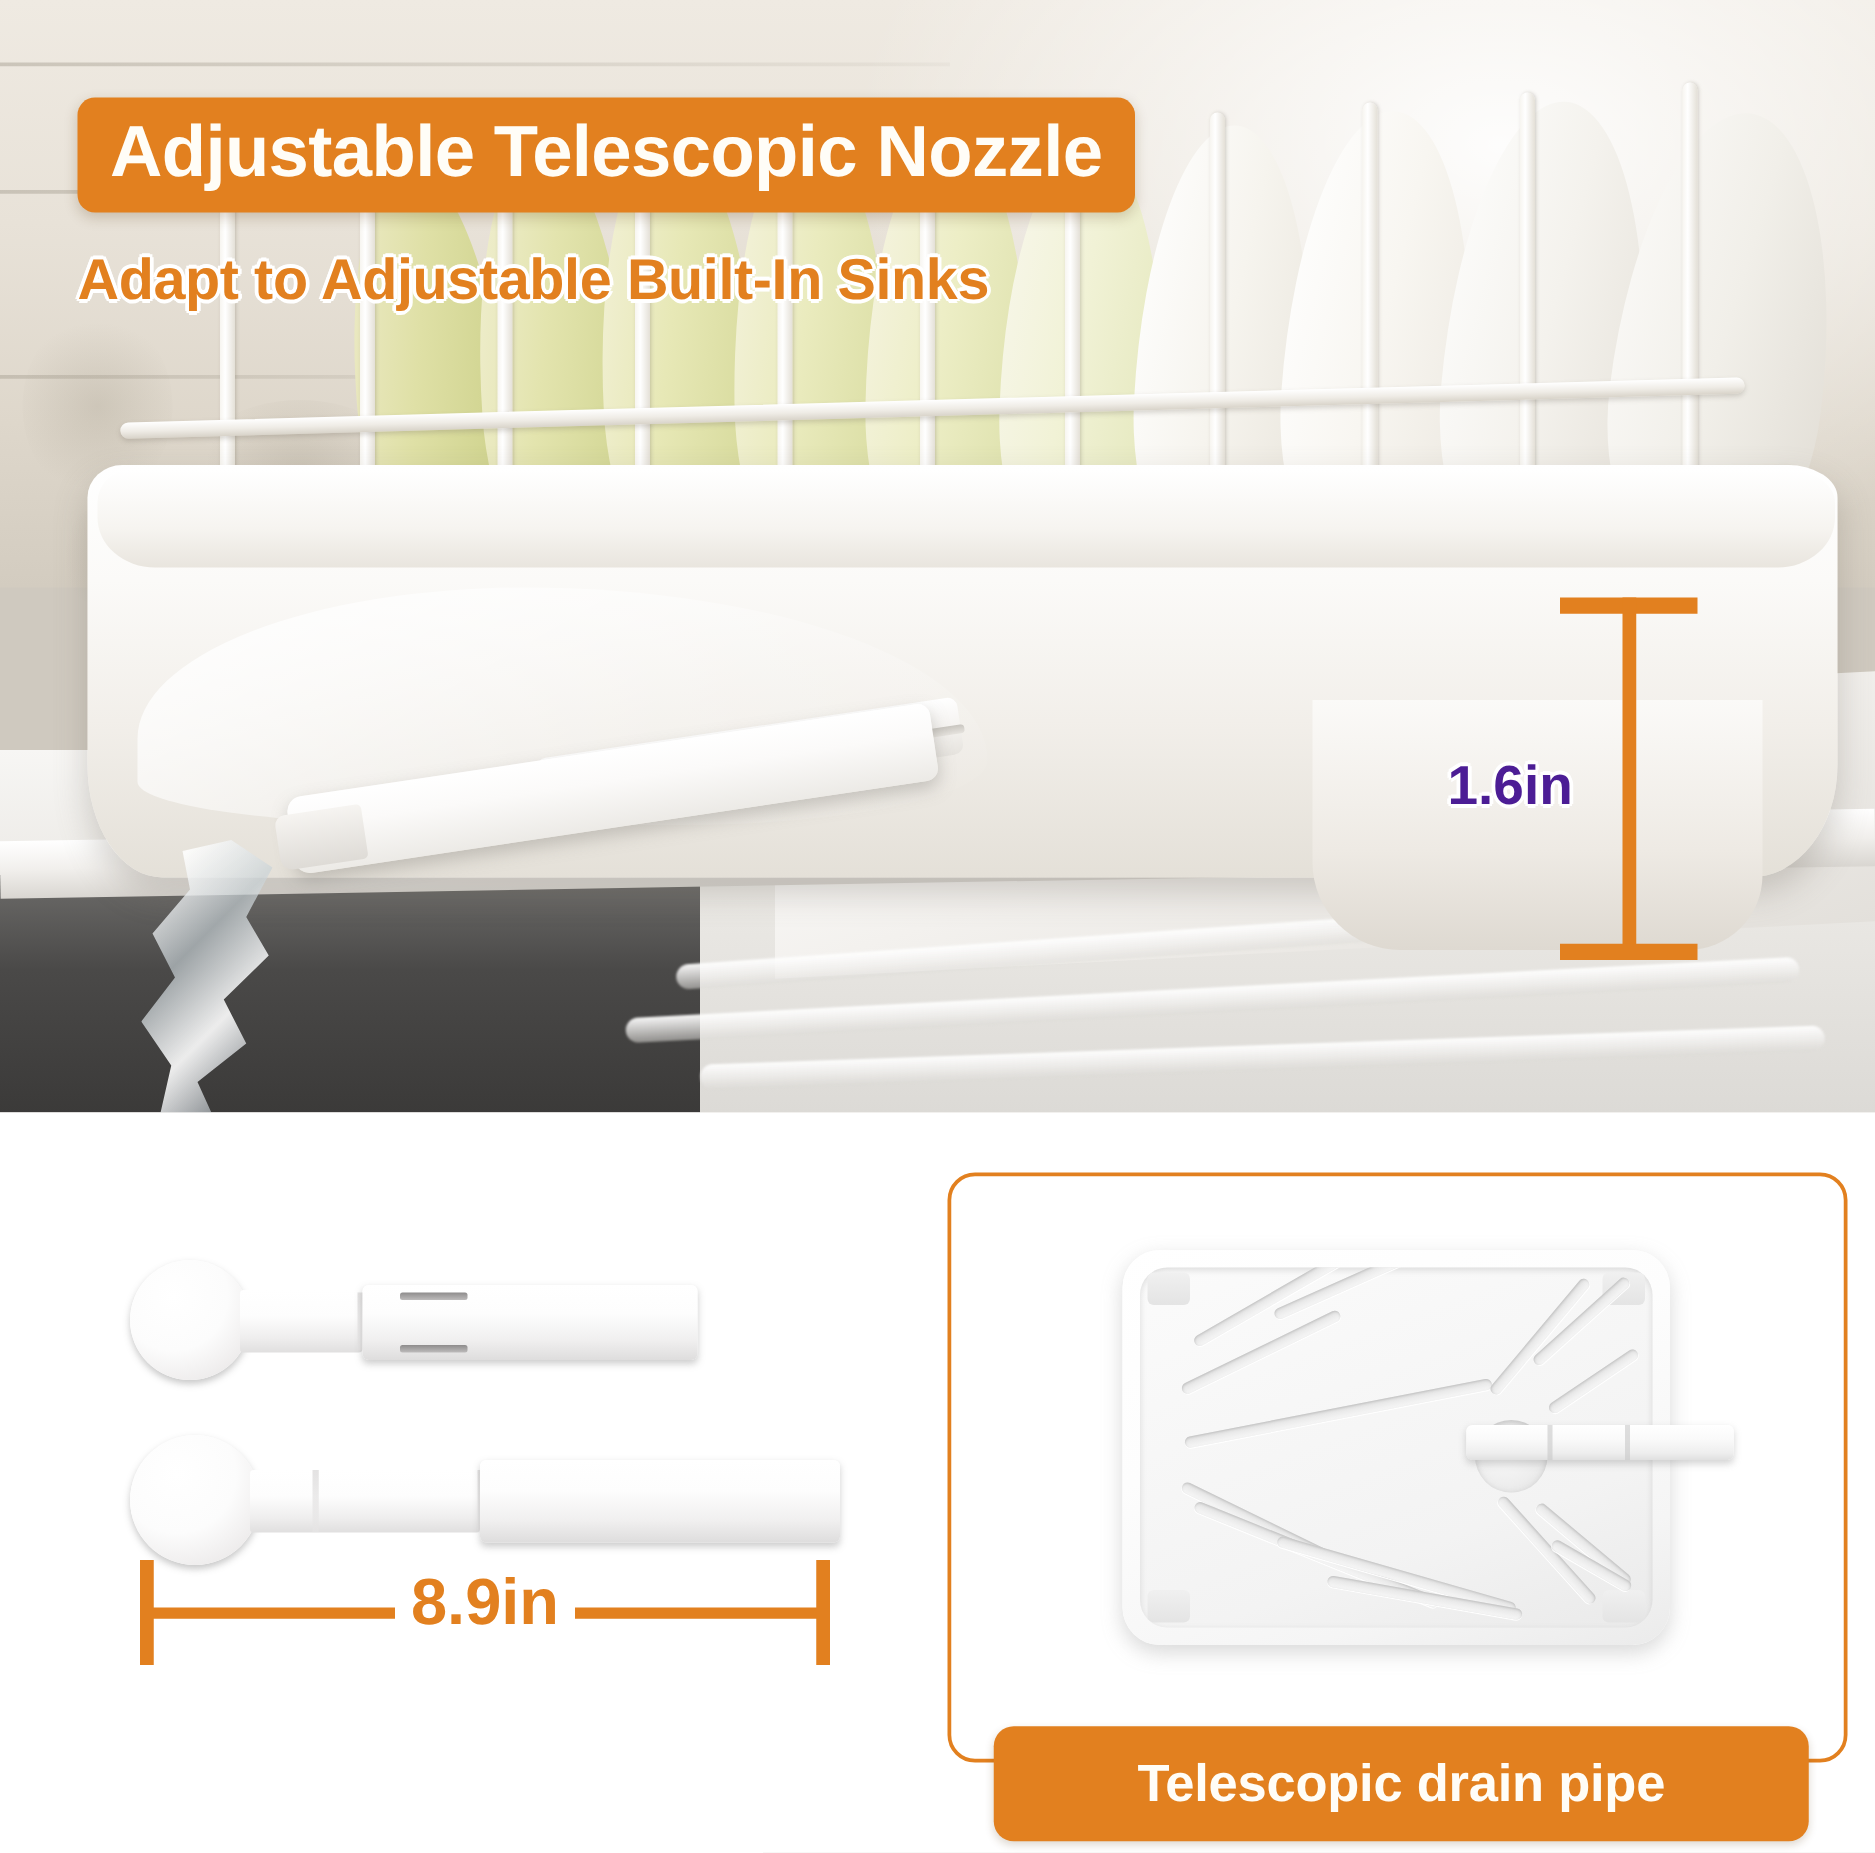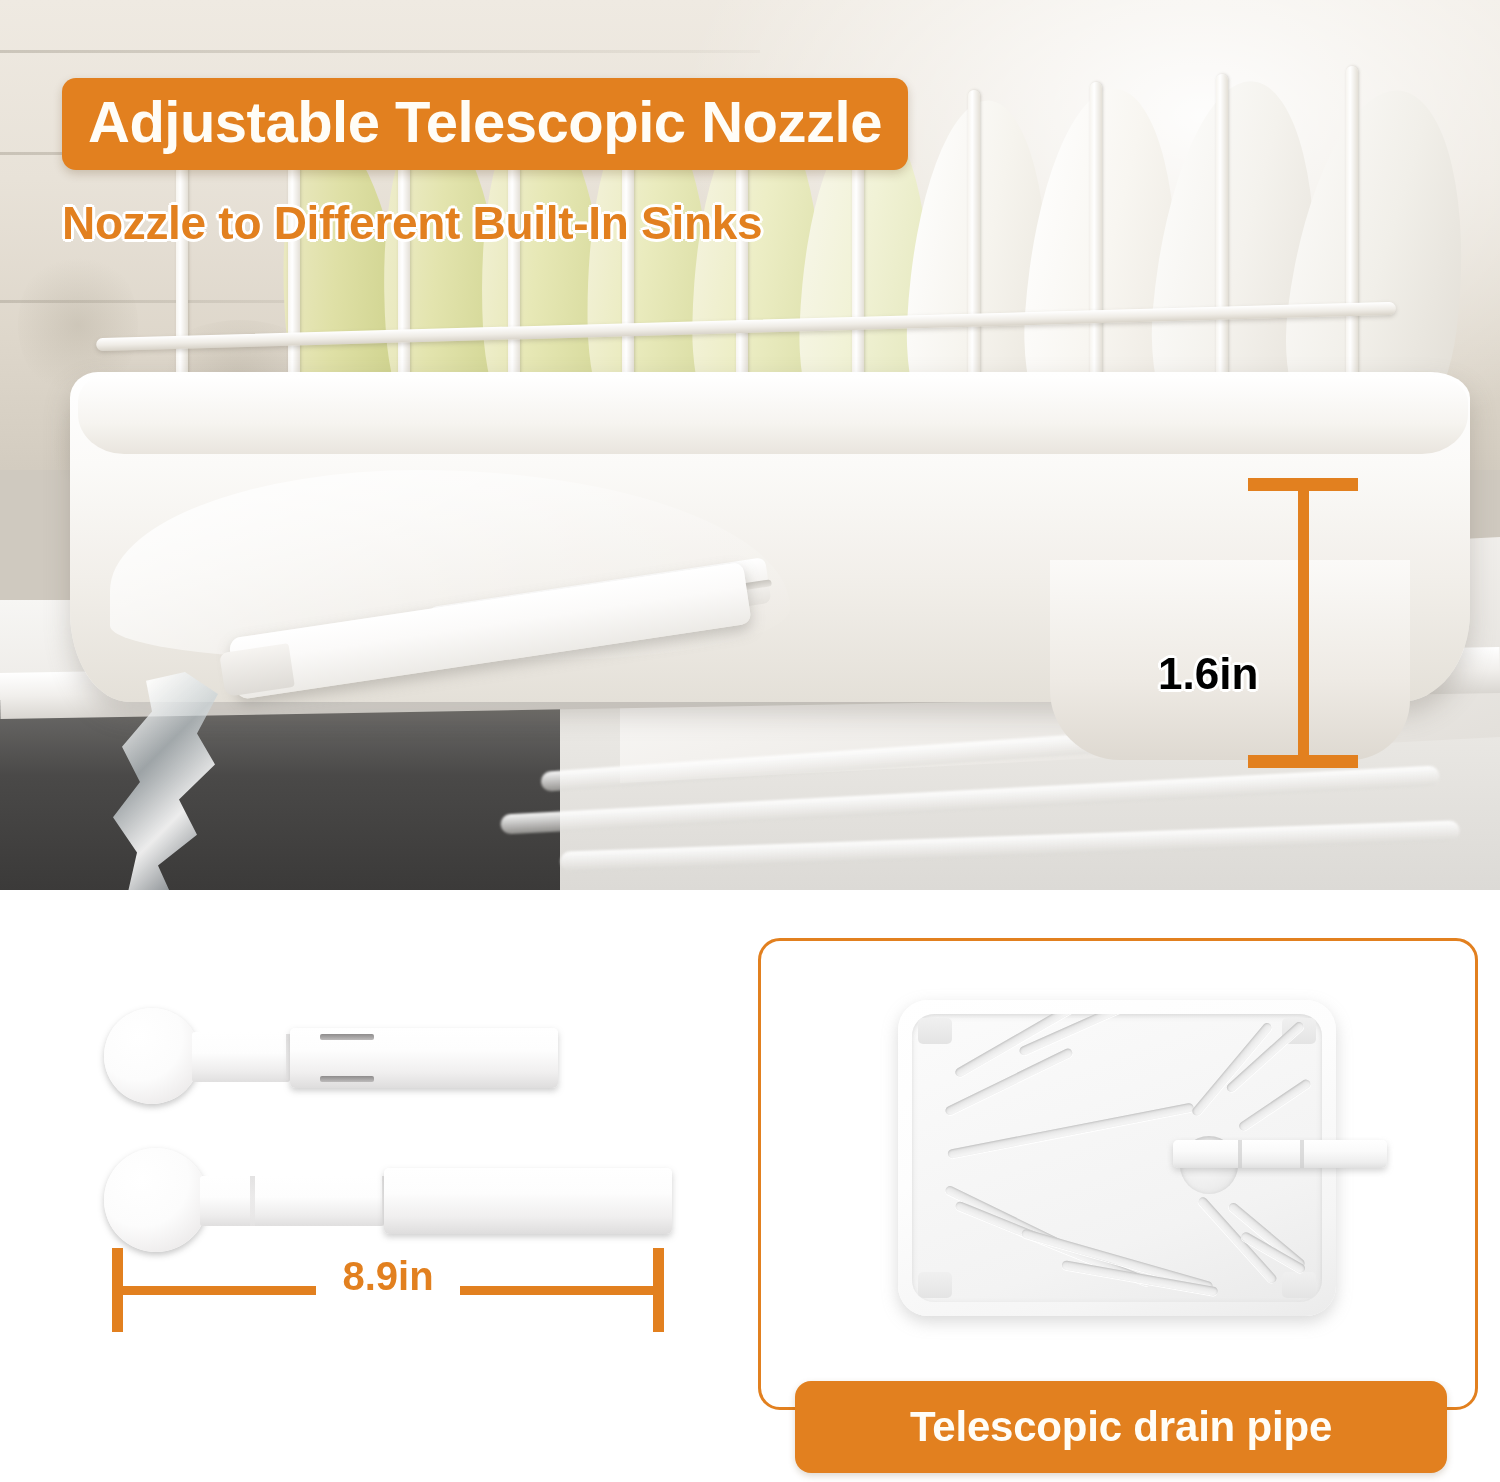--- a/index.html
+++ b/index.html
@@ -273,28 +273,27 @@
     width: 110px; height: 13px;
     background: #E2801F;
   }
   .dim-v .cap.top { top: 0; }
   .dim-v .cap.bottom { bottom: 0; }
   .dim-v-label {
     position: absolute;
     left: 1158px; top: 604px;
     font-size: 44px;
     font-weight: bold;
-    color: #000000;
+    color: #4c1d95;
     white-space: nowrap;
     text-shadow:
       -2px -2px 0 #fff,  2px -2px 0 #fff,
       -2px  2px 0 #fff,  2px  2px 0 #fff,
       -3px  0   0 #fff,  3px  0   0 #fff,
        0   -3px 0 #fff,  0    3px 0 #fff;
-    margin-top: 45px;
   }
 
   
   .panels {
     position: absolute;
     left: 0; top: 890px;
     width: 1500px; height: 592px;
     background: #ffffff;
   }
   .panel {
@@ -382,21 +381,21 @@
     top: 38px;
     height: 9px;
     background: #E2801F;
   }
   .dim-h .bar.l { left: 8px;  width: 196px; }
   .dim-h .bar.r { right: 8px; width: 196px; }
   .dim-h-label {
     position: absolute;
     left: 0; right: 0; top: 8px;
     text-align: center;
-    font-size: 40px;
+    font-size: 52px;
     font-weight: bold;
     color: #E2801F;
     line-height: 1;
   }
 
   
   .tray {
     position: absolute;
     left: 898px; top: 1000px;
     width: 438px; height: 316px;
@@ -510,21 +509,21 @@
     <div class="spout-sleeve"></div>
     <div class="spout-notch" style="left:520px; top:600px;"></div>
     <div class="spout-notch" style="left:680px; top:586px;"></div>
     <div class="spout-body"></div>
     <div class="spout-tip"></div>
     <div class="water"></div>
 
     <div class="title-badge">
       <span>Adjustable Telescopic Nozzle</span>
     </div>
-    <div class="subtitle">Nozzle to Different Built-In Sinks</div>
+    <div class="subtitle">Adapt to Adjustable Built-In Sinks</div>
 
     <div class="dim-v">
       <div class="cap top"></div>
       <div class="stem"></div>
       <div class="cap bottom"></div>
     </div>
     <div class="dim-v-label">1.6in</div>
 
   </div>
 

